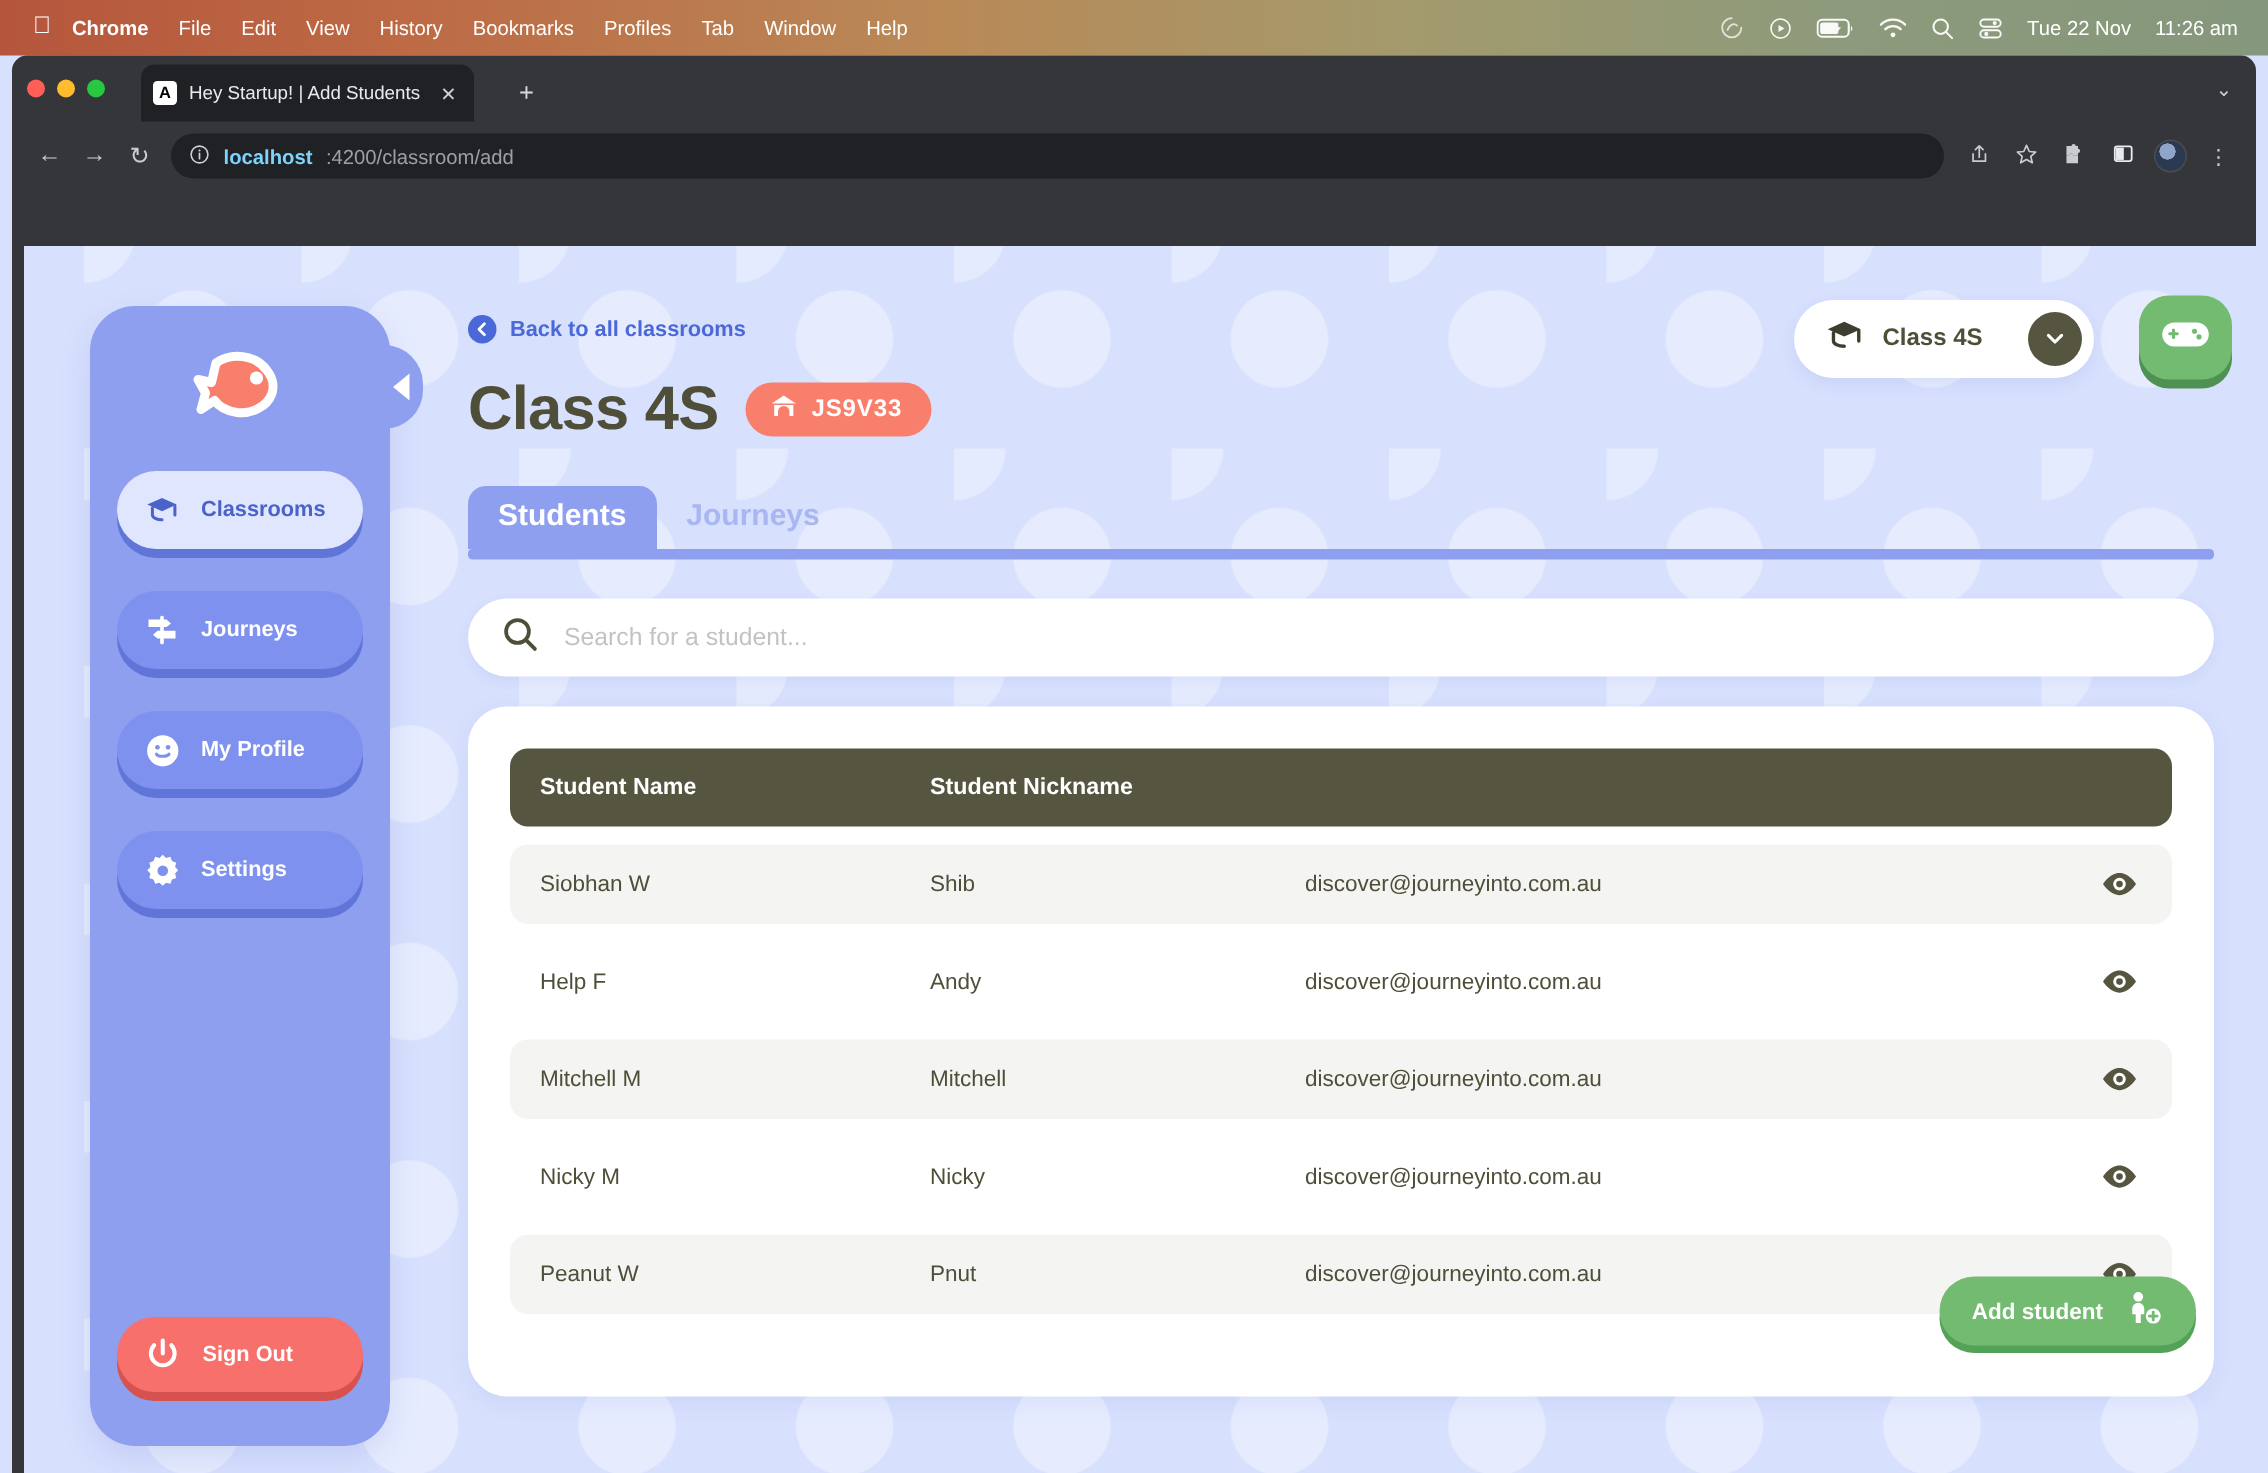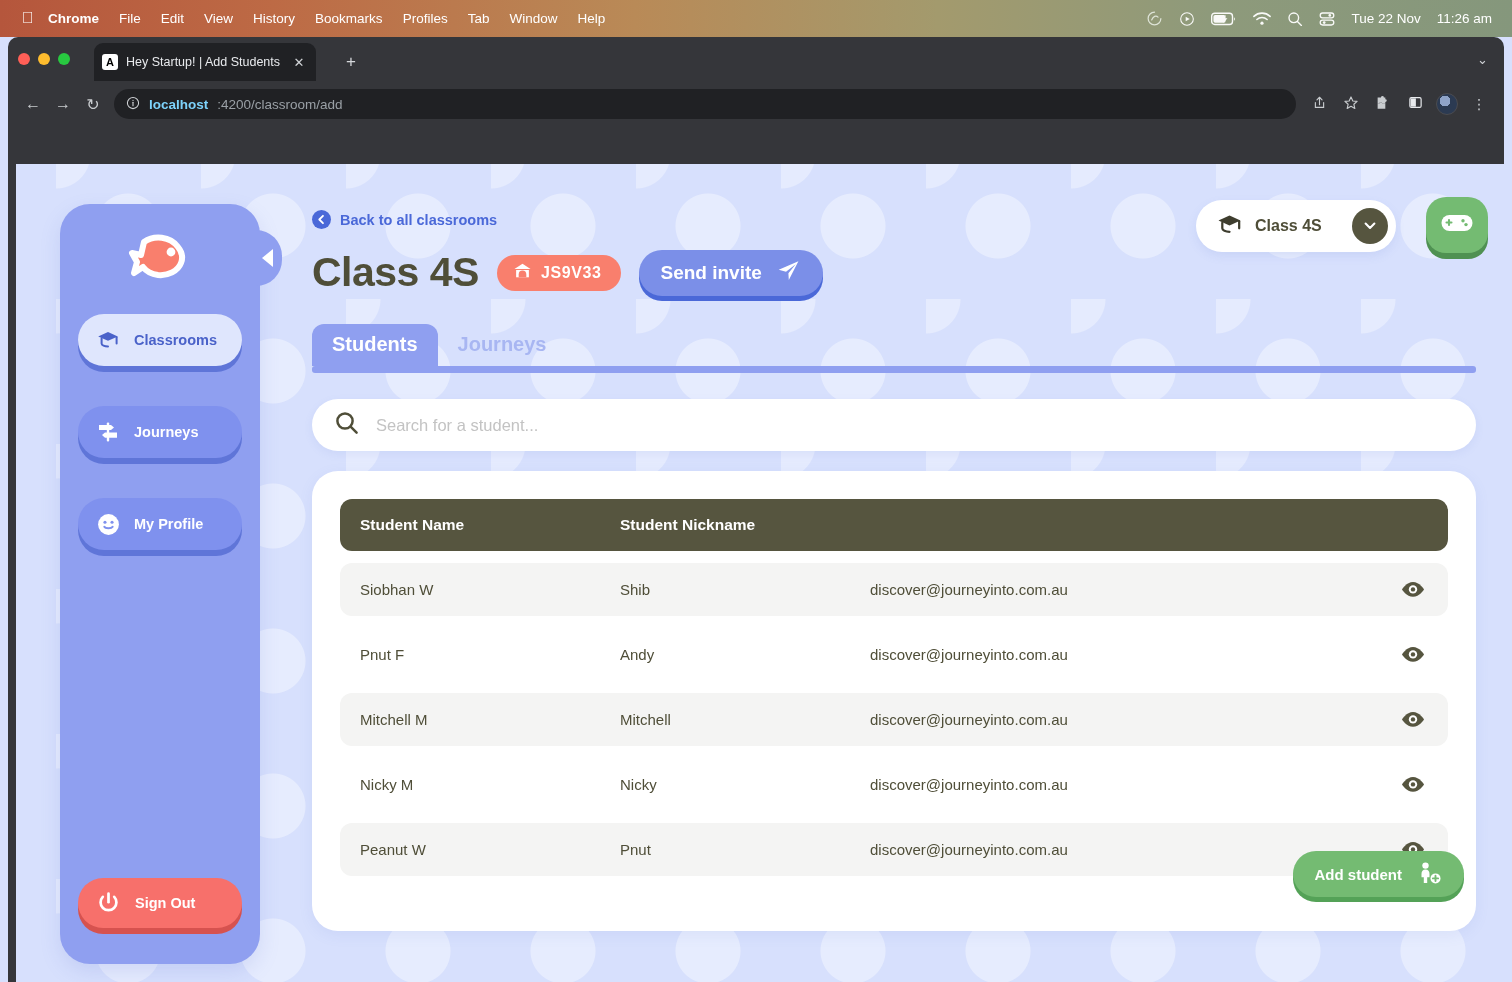--- a/index.html
+++ b/index.html
@@ -99,21 +99,21 @@
     display: flex; align-items: center; justify-content: flex-end; padding-right: 9px;
   }
   .side-collapse .tri {
     width: 0; height: 0; border-top: 9px solid transparent; border-bottom: 9px solid transparent;
     border-right: 11px solid #fff;
   }
   .logo { position: absolute; top: 24px; left: 0; width: 200px; display: flex; justify-content: center; }
 
   .nav { position: absolute; top: 110px; left: 18px; width: 164px; }
   .nav-item {
-    position: relative; height: 52px; margin-bottom: 40px;
+    position: relative; height: 52px; margin-bottom: 28px;
     background: #7f91ee; border-radius: 26px; box-shadow: 0 6px 0 #5f75d8;
     display: flex; align-items: center; padding-left: 17px; gap: 13px;
     color: #fff; font-size: 14.5px; font-weight: bold;
   }
   .nav-item.active { background: #dfe6fd; color: #4a62c9; box-shadow: 0 6px 0 #5f75d8; }
   .nav-ic { width: 26px; height: 26px; display: flex; align-items: center; justify-content: center; flex: none; }
 
   .signout {
     position: absolute; left: 18px; bottom: 36px; width: 164px; height: 50px;
     background: #f7706b; border-radius: 25px; box-shadow: 0 6px 0 #d6524f;
@@ -376,20 +376,29 @@
           <span class="nav-ic">
             <svg width="25" height="25" viewBox="0 0 24 24">
                 <circle cx="12" cy="12" r="10" fill="#fff"></circle>
                 <circle cx="8.6" cy="9.8" r="1.5" fill="#7f91ee"></circle>
                 <circle cx="15.4" cy="9.8" r="1.5" fill="#7f91ee"></circle>
                 <path d="M8 14.2c1 1.8 6.9 1.8 8 0" stroke="#7f91ee" stroke-width="2" fill="none" stroke-linecap="round"></path>
               </svg>
           </span>
           <span>My Profile</span>
         </div>
+        <div class="nav-item">
+          <span class="nav-ic">
+            <svg width="25" height="25" viewBox="0 0 24 24">
+                <path d="M12 1.8l2.1 2 2.8-.7 1 2.7 2.7 1-.7 2.8 2 2.1-2 2.1.7 2.8-2.7 1-1 2.7-2.8-.7-2.1 2-2.1-2-2.8.7-1-2.7-2.7-1 .7-2.8-2-2.1 2-2.1-.7-2.8 2.7-1 1-2.7 2.8.7z" fill="#fff"></path>
+                <circle cx="12" cy="12" r="3.4" fill="#7f91ee"></circle>
+              </svg>
+          </span>
+          <span>Settings</span>
+        </div>
       </div>
 
       <div class="signout">
         <span class="nav-ic">
           <svg width="25" height="25" viewBox="0 0 24 24">
               <path d="M12 2.6v8.2" stroke="#fff" stroke-width="2.6" stroke-linecap="round"></path>
               <path d="M6.5 5.6a7.6 7.6 0 1 0 11 0" stroke="#fff" stroke-width="2.6" fill="none" stroke-linecap="round"></path>
             </svg>
         </span>
         <span>Sign Out</span>
@@ -440,28 +449,20 @@
           <span>
             <svg width="19" height="17" viewBox="0 0 22 20">
                 <path d="M11 2L1.5 8.2h19z" fill="#fff"></path>
                 <path d="M3.5 9.4h15V18h-15z" fill="#fff"></path>
                 <path d="M6.5 18v-3.4a4.5 4.5 0 0 1 9 0V18" fill="#f97f6d"></path>
                 <circle cx="11" cy="12" r="1.4" fill="#f97f6d"></circle>
               </svg>
           </span>
           <span>JS9V33</span>
         </span>
-        <span class="send-invite">
-          <span>Send invite</span>
-          <span>
-            <svg width="25" height="25" viewBox="0 0 24 24">
-                <path d="M21.5 3L2.6 11.2l7 2.1 9.3-7.4-7 8.7.4 6.6z" fill="#fff"></path>
-              </svg>
-          </span>
-        </span>
       </div>
 
       <div class="tabs">
         <div class="tab-list">
           <span class="tab-btn active">Students</span>
           <span class="tab-btn">Journeys</span>
         </div>
         <div class="tab-underline"></div>
       </div>
 
@@ -488,21 +489,21 @@
           <span class="c3">discover@journeyinto.com.au</span>
           <span class="c4 eye-btn">
             <svg width="24" height="17" viewBox="0 0 24 17">
                 <path d="M12 1C5.5 1 1 8.4 1 8.4S5.5 15.8 12 15.8 23 8.4 23 8.4 18.5 1 12 1z" fill="#56553f"></path>
                 <circle cx="12" cy="8.4" r="4.2" fill="#fff"></circle>
                 <circle cx="12" cy="8.4" r="2.2" fill="#56553f"></circle>
               </svg>
           </span>
         </div>
         <div class="trow">
-          <span class="c1">Pnut F</span>
+          <span class="c1">Help F</span>
           <span class="c2">Andy</span>
           <span class="c3">discover@journeyinto.com.au</span>
           <span class="c4 eye-btn">
             <svg width="24" height="17" viewBox="0 0 24 17">
                 <path d="M12 1C5.5 1 1 8.4 1 8.4S5.5 15.8 12 15.8 23 8.4 23 8.4 18.5 1 12 1z" fill="#56553f"></path>
                 <circle cx="12" cy="8.4" r="4.2" fill="#fff"></circle>
                 <circle cx="12" cy="8.4" r="2.2" fill="#56553f"></circle>
               </svg>
           </span>
         </div>

